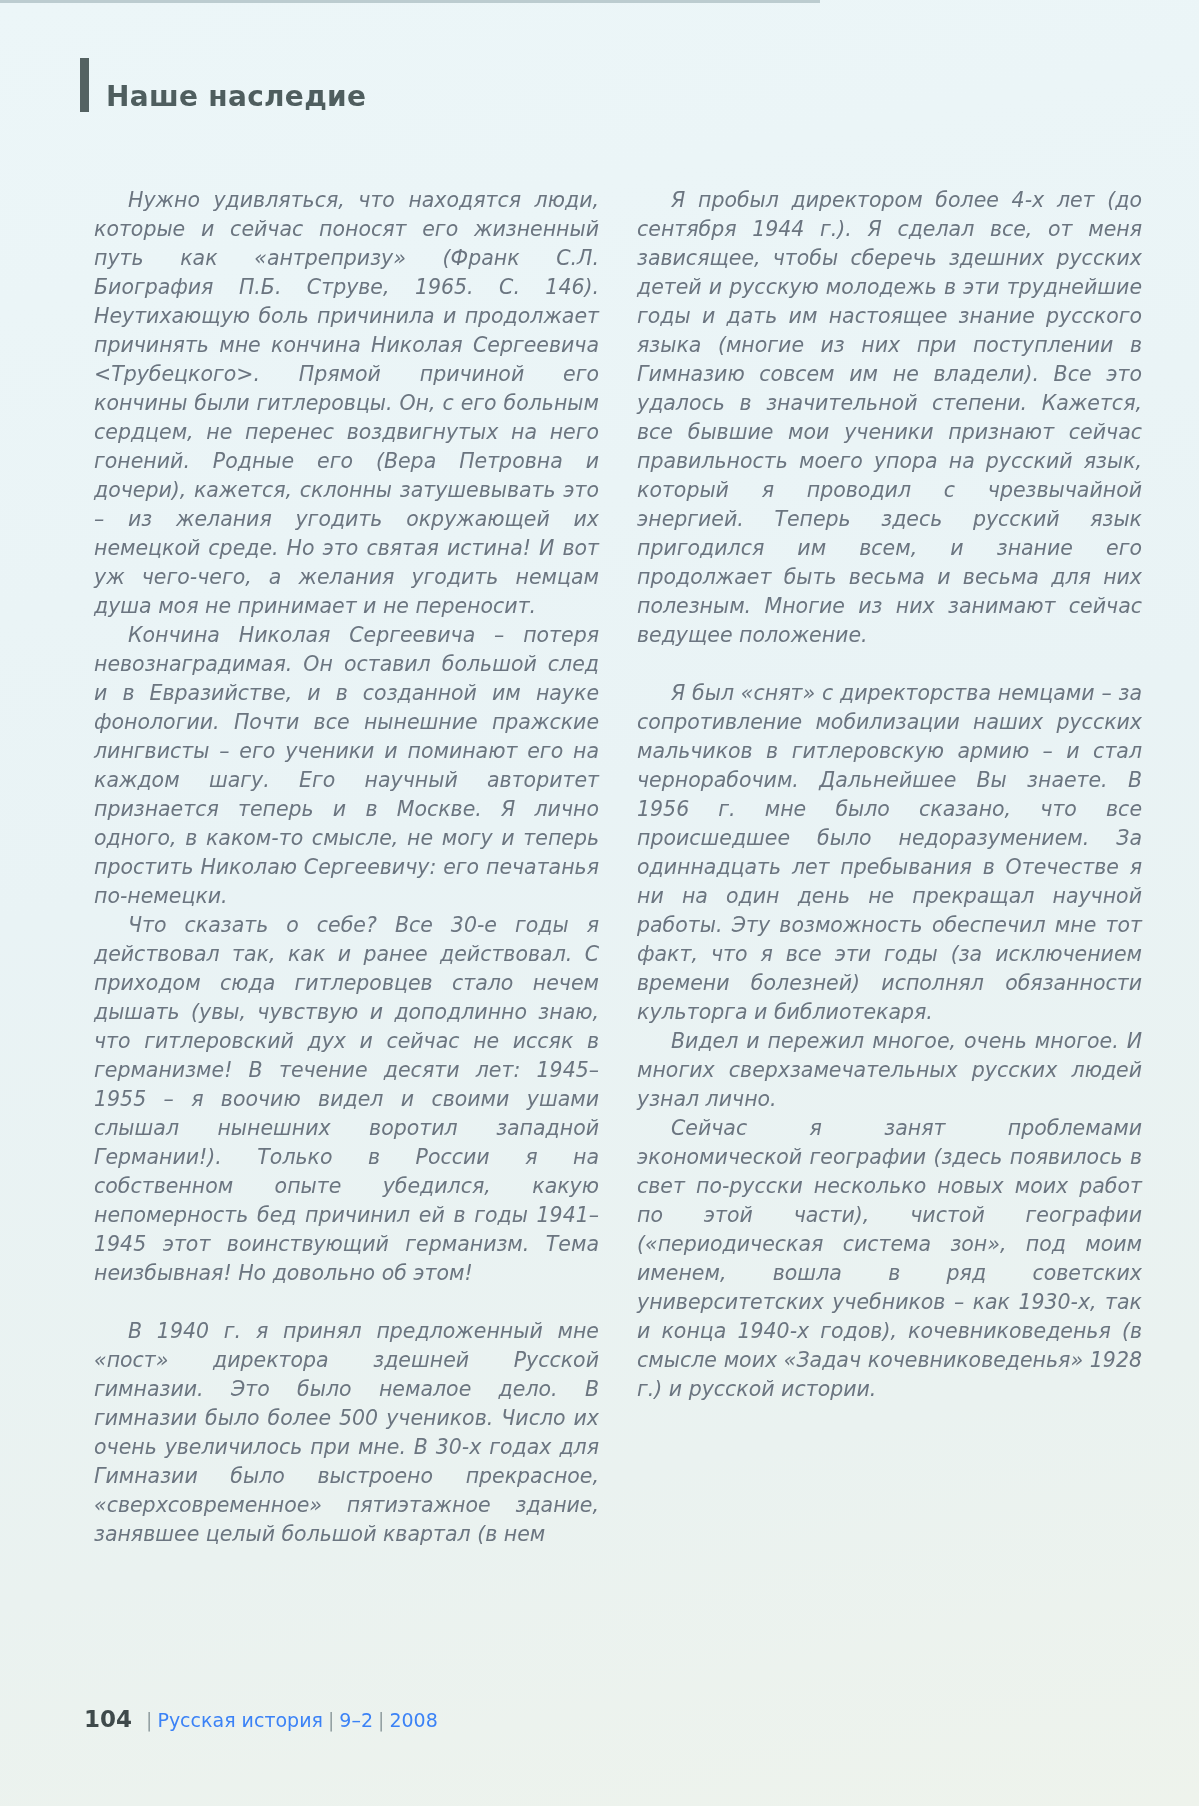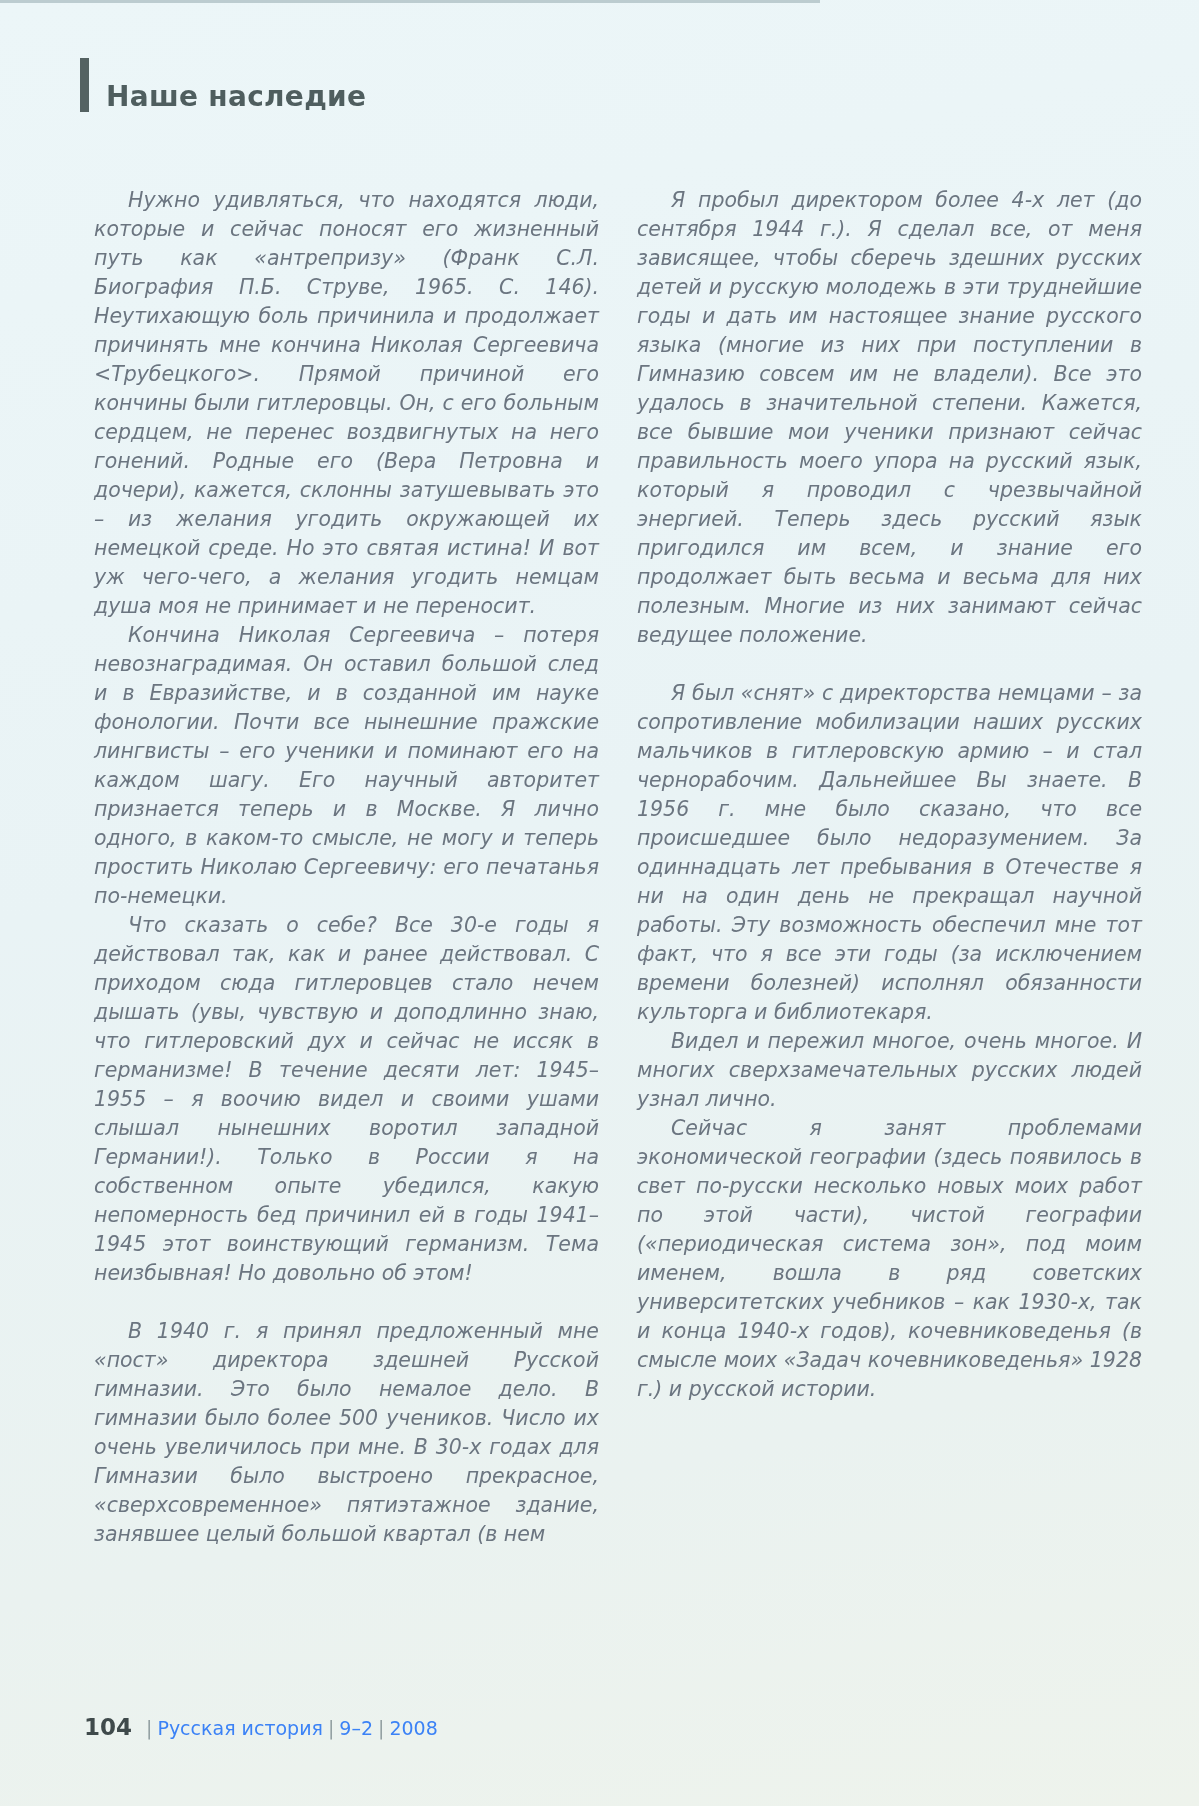--- a/index.html
+++ b/index.html
@@ -68,21 +68,20 @@
     left: 84px;
     top: 1706px;
     display: flex;
     align-items: baseline;
   }
   .page-num {
     font-size: 23px;
     font-weight: bold;
     color: #3f4a4b;
     margin-right: 9px;
-    margin-top: 8px;
   }
   .sep {
     font-size: 19px;
     color: #93a0a2;
     font-weight: normal;
     margin: 0 5px;
   }
   .journal, .issue, .year {
     font-size: 19px;
     color: #3b82f6;

